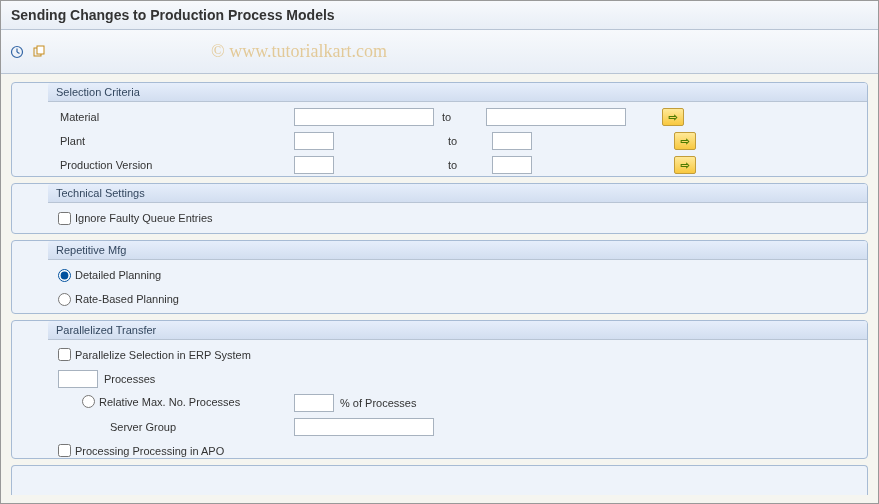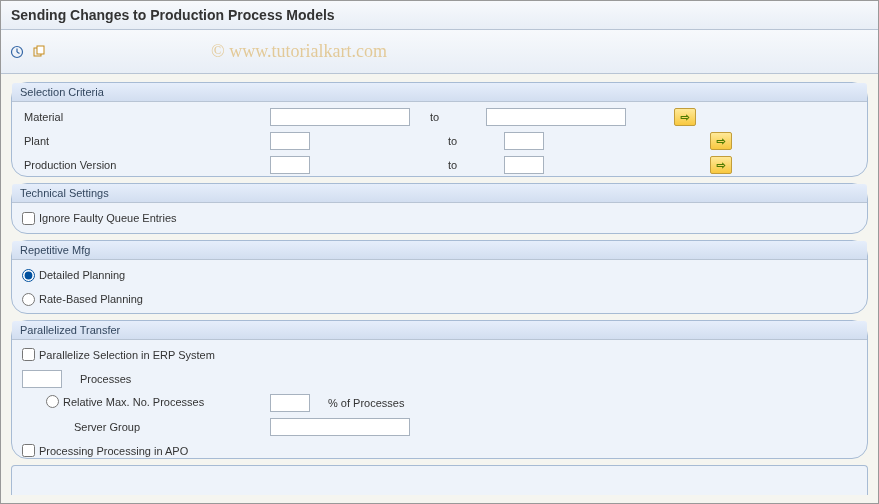--- a/index.html
+++ b/index.html
@@ -55,44 +55,45 @@
     .content {
       padding: 8px 10px;
       flex: 1;
       display: flex;
       flex-direction: column;
       gap: 6px;
       overflow: hidden;
     }
     .group {
       border: 1px solid #a7bbd4;
-      border-radius: 16px;
+      border-radius: 4px;
       background: #eef3fa;
       padding-bottom: 6px;
       min-height: 30px;
+      padding-left: 36px;
     }
     .group-title {
       background: linear-gradient(#e6eefb, #d2def0);
       border-bottom: 1px solid #b8c4d4;
       border-radius: 3px 3px 0 0;
       padding: 3px 8px;
       font-size: 11px;
       color: #33475f;
     }
     .group-body {
       padding: 4px 10px 2px 10px;
       display: flex;
       flex-direction: column;
       gap: 2px;
     }
     .row {
       display: flex;
       align-items: center;
       height: 22px;
-      gap: 18px;
+      gap: 6px;
     }
     .label {
       width: 230px;
       padding-left: 2px;
       color: #333;
     }
     .label-indent { padding-left: 24px; width: 230px; }
     .label-indent2 { padding-left: 52px; width: 230px; }
     input[type=text] {
       border: 1px solid #a7b2bf;

